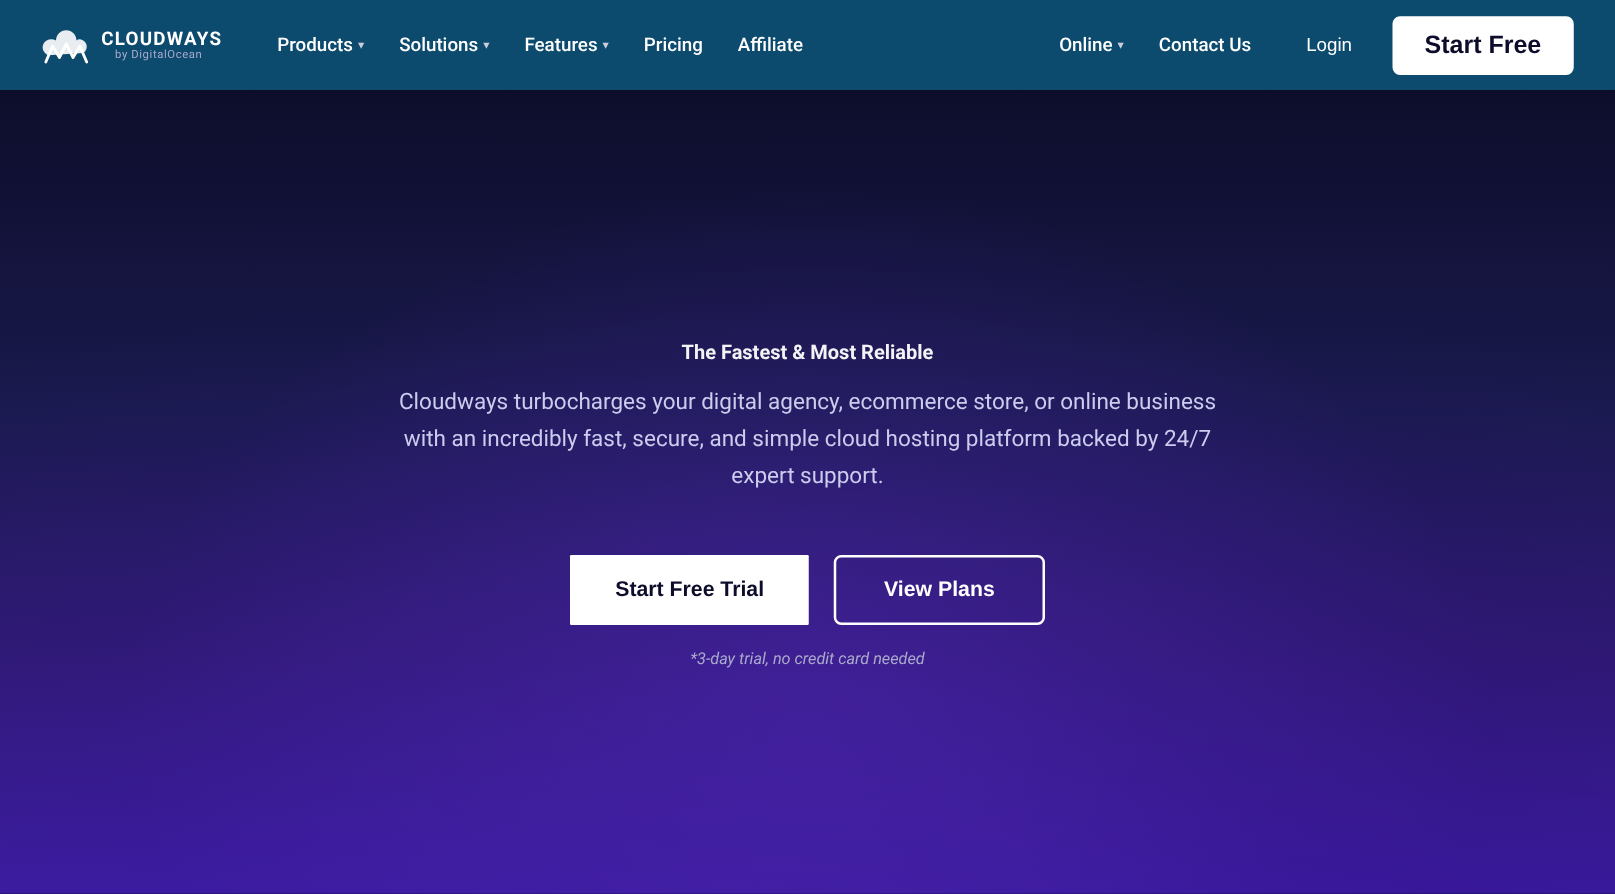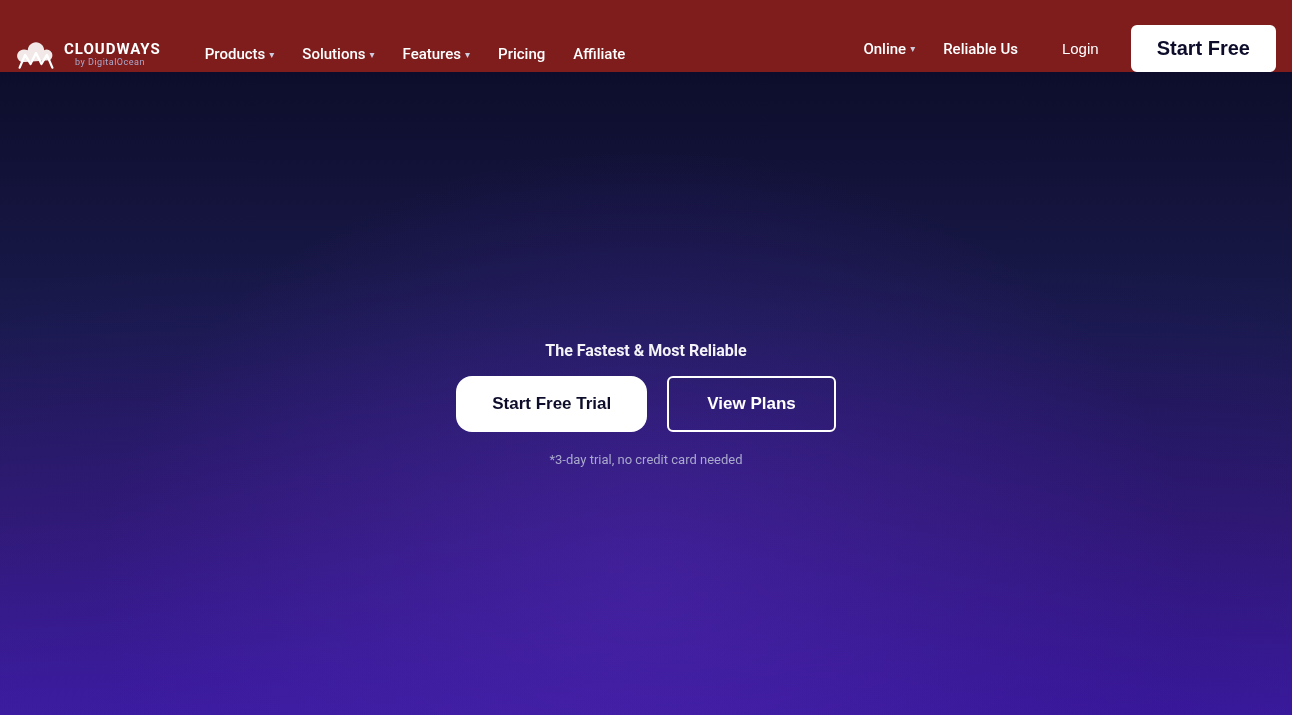--- a/index.html
+++ b/index.html
@@ -11,25 +11,25 @@
     body {
       font-family: -apple-system, BlinkMacSystemFont, 'Segoe UI', Roboto, sans-serif;
       background: #0d0d2b;
       min-height: 715px;
       overflow-x: hidden;
     }
 
     
     .navbar {
       display: flex;
-      align-items: flex-end;
+      align-items: center;
       justify-content: space-between;
-      padding: 0 16px;
+      padding: 0 33px;
       height: 72px;
-      background: #7f1d1d;
+      background: #0c4a6e;
       position: relative;
       z-index: 10;
     }
 
     .navbar-left {
       display: flex;
       align-items: center;
       gap: 32px;
     }
 
@@ -186,41 +186,42 @@
       gap: 20px;
       margin-bottom: 20px;
     }
 
     .btn-primary {
       background: #ffffff;
       color: #0d0d2b;
       font-size: 17px;
       font-weight: 600;
       padding: 18px 36px;
-      border-radius: 16px;
+      border-radius: 1px;
       border: none;
       cursor: pointer;
       white-space: nowrap;
     }
 
     .btn-secondary {
       background: transparent;
       color: #ffffff;
       font-size: 17px;
       font-weight: 600;
       padding: 16px 38px;
       border-radius: 6px;
       border: 2px solid #ffffff;
       cursor: pointer;
       white-space: nowrap;
     }
 
     .hero-note {
       color: #aaaacc;
       font-size: 13px;
+      font-style: italic;
     }
   </style>
 </head>
 <body>
 
 <nav class="navbar">
   <div class="navbar-left">
     <div class="logo-area">
 
       <svg class="logo-icon" viewBox="0 0 44 38" fill="none" xmlns="http://www.w3.org/2000/svg">
@@ -255,30 +256,31 @@
     </div>
   </div>
 
   <div class="navbar-right">
     <div class="nav-right-links">
       <div class="nav-item">
         <span>Online</span>
         <span class="chevron">▾</span>
       </div>
       <div class="nav-item">
-        <span>Reliable Us</span>
+        <span>Contact Us</span>
       </div>
     </div>
     <button class="login-btn">Login</button>
     <button class="start-free-btn">Start Free</button>
   </div>
 </nav>
 
 <section class="hero">
   <div class="hero-content">
     <p class="hero-subtitle">The Fastest &amp; Most Reliable</p>
+    <p class="hero-description">Cloudways turbocharges your digital agency, ecommerce store, or online business with an incredibly fast, secure, and simple cloud hosting platform backed by 24/7 expert support.</p>
     <div class="hero-buttons">
       <button class="btn-primary">Start Free Trial</button>
       <button class="btn-secondary">View Plans</button>
     </div>
     <p class="hero-note">*3-day trial, no credit card needed</p>
   </div>
 </section>
 
 </body></html>

